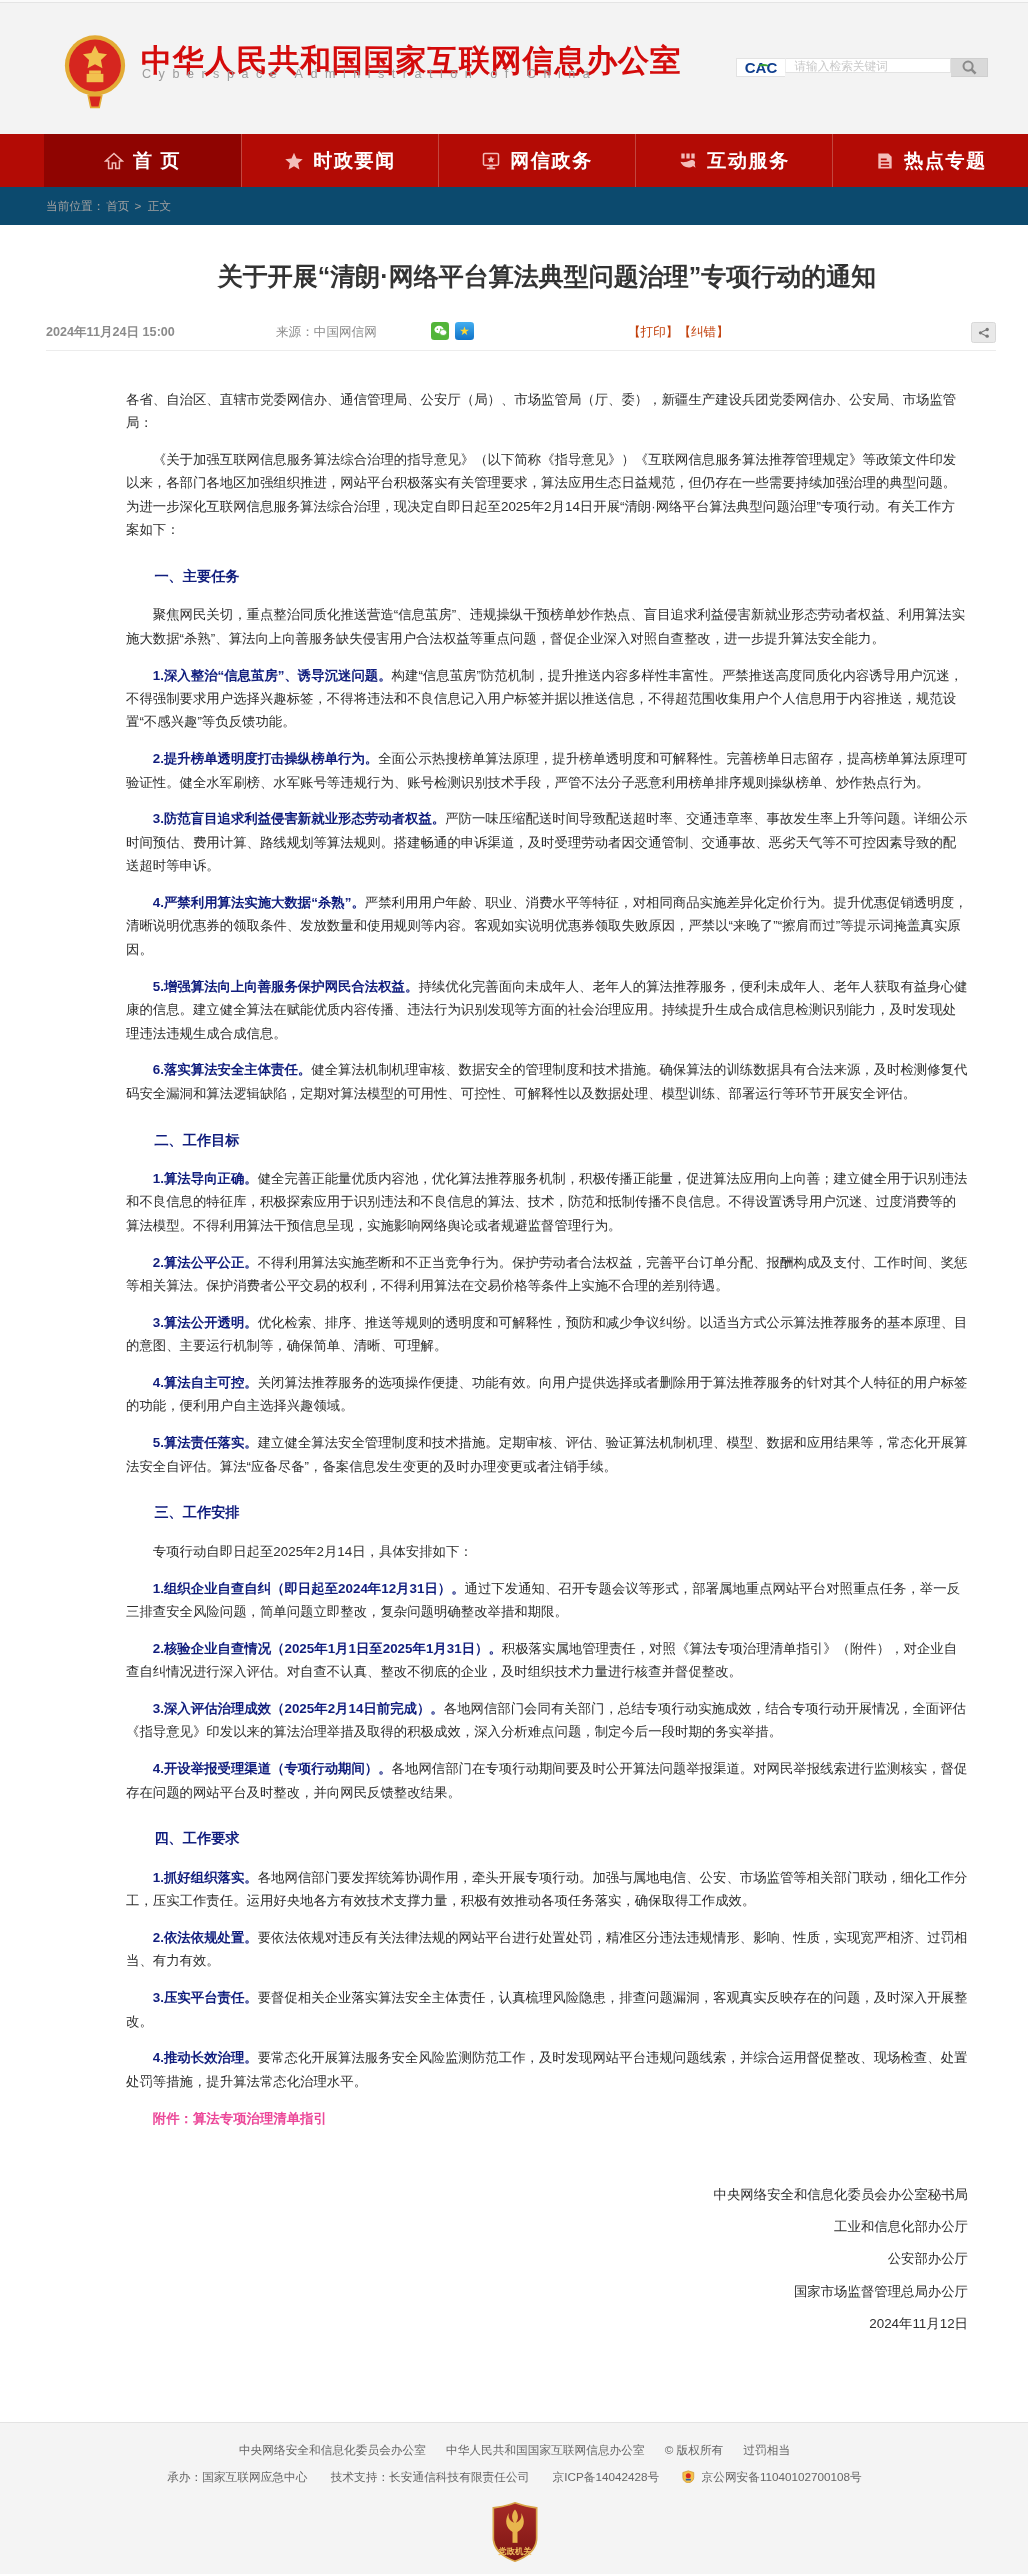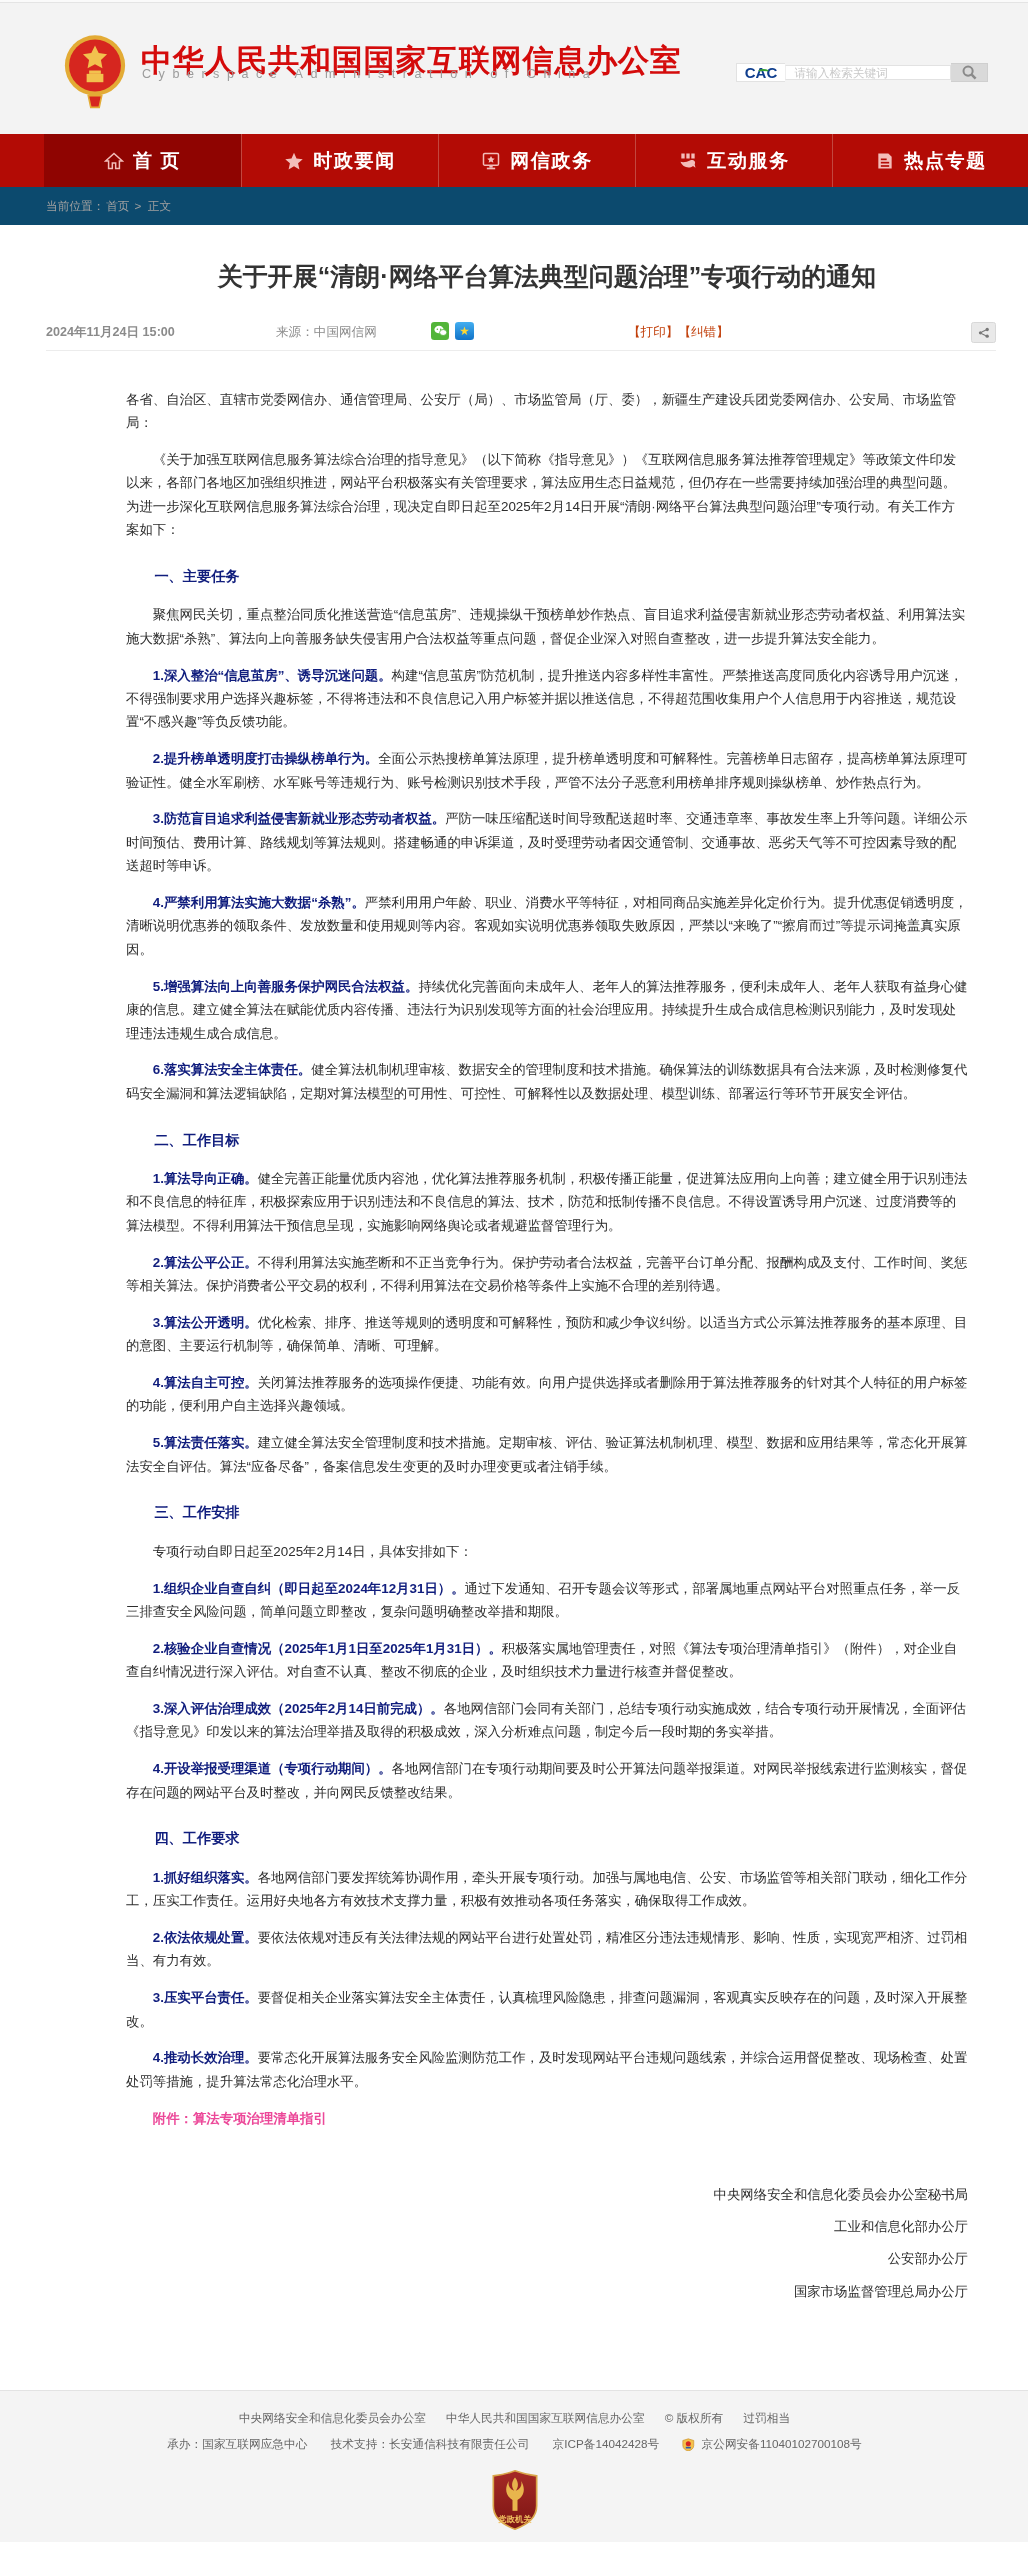--- a/index.html
+++ b/index.html
@@ -5,21 +5,21 @@
   * { box-sizing: border-box; margin: 0; padding: 0; }
   html,body { width:1029px; background:#fff; font-family:"Liberation Sans","DejaVu Sans",sans-serif; }
   body { min-height:2576px; }
 
   
   .topline { height:3.3px; background:#fafafa; border-bottom:0.8px solid #e4e4e4; }
   .site-header { position:relative; height:131px; background:#f3f3f3; }
   .emblem { position:absolute; left:63px; top:28.5px; }
   .site-title-cn { position:absolute; left:141px; top:37px; font-size:31px; font-weight:bold; color:#d40b0b; letter-spacing:0.8px; }
   .site-title-en { position:absolute; left:142px; top:64px; font-size:12.6px; color:#9b9b9b; letter-spacing:7.5px; }
-  .search-box { position:absolute; left:736px; top:55px; display:flex; align-items:center; height:29px; }
+  .search-box { position:absolute; left:736px; top:55px; display:flex; align-items:flex-start; height:29px; }
   .search-logo { width:49px; background:#fff; border:0.8px solid #e2e2e2; border-right:none; display:flex; align-items:center; justify-content:center; position:relative; }
   .search-logo b { font-size:15px; font-weight:900; color:#0f3e8e; letter-spacing:0; }
   .search-logo i { position:absolute; top:5px; left:20px; width:13.4px; height:6.7px; border:2.5px solid #3aa335; border-bottom:none; border-left-color:transparent; border-right-color:transparent; border-radius:50% 50% 0 0; }
   .search-input { width:166px; border:0.8px solid #e2e2e2; border-left:0.8px solid #eee; padding:0 8.4px; font-size:11.7px; color:#555; background:#fff; outline:none; }
   .search-input::placeholder { color:#c9c9c9; }
   .search-btn { width:37px; background:#d9d9d9; border:0.8px solid #cfcfcf; border-left:none; display:flex; align-items:center; justify-content:center; cursor:pointer; }
 
   
   .main-nav { height:53px; background:#b30b05; }
   .main-nav ul { list-style:none; display:flex; padding-left:44px; height:53px; }
@@ -209,20 +209,21 @@
       <p class="para"><strong class="lead">3.压实平台责任。</strong>要督促相关企业落实算法安全主体责任，认真梳理风险隐患，排查问题漏洞，客观真实反映存在的问题，及时深入开展整改。</p>
       <p class="para"><strong class="lead">4.推动长效治理。</strong>要常态化开展算法服务安全风险监测防范工作，及时发现网站平台违规问题线索，并综合运用督促整改、现场检查、处置处罚等措施，提升算法常态化治理水平。</p>
       <p class="para attach">附件：算法专项治理清单指引</p>
     </div>
 
   <div class="signatures">
       <p>中央网络安全和信息化委员会办公室秘书局</p>
       <p>工业和信息化部办公厅</p>
       <p>公安部办公厅</p>
       <p>国家市场监督管理总局办公厅</p>
+      <p>2024年11月12日</p>
     </div>
 </div>
 
 <div class="site-footer">
   <div class="f1">
     <span>中央网络安全和信息化委员会办公室</span>
     <span>中华人民共和国国家互联网信息办公室</span>
     <span>©  版权所有</span>
     <a>过罚相当</a>
   </div>

